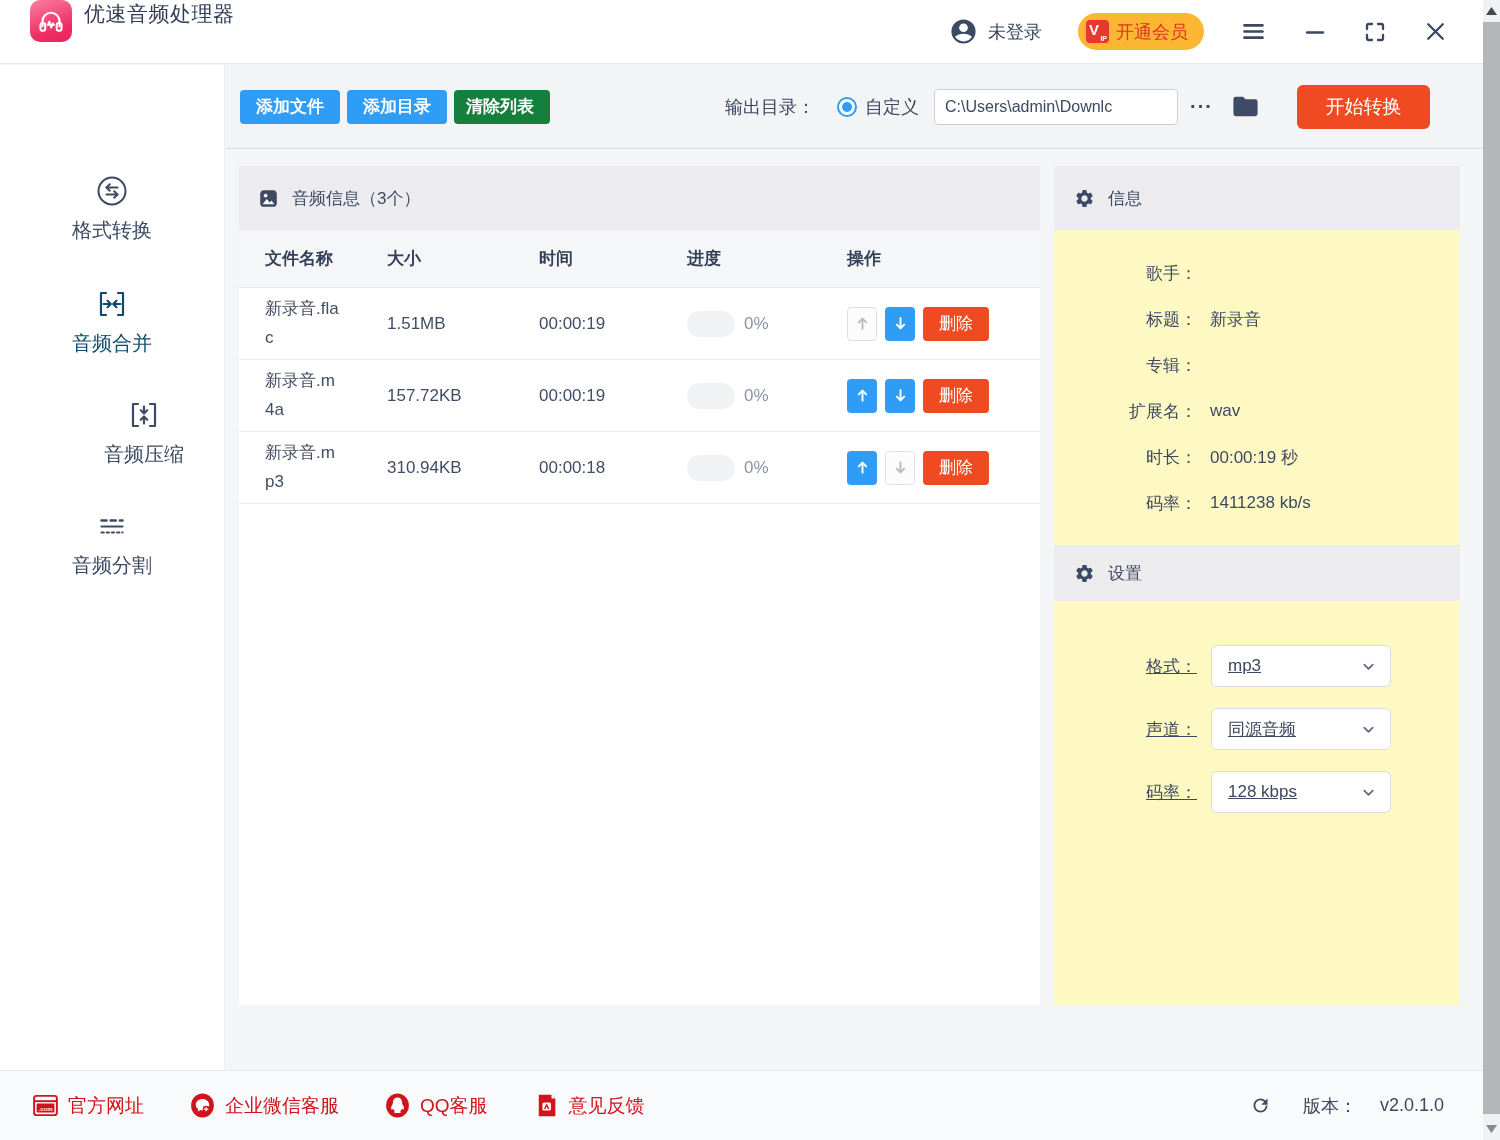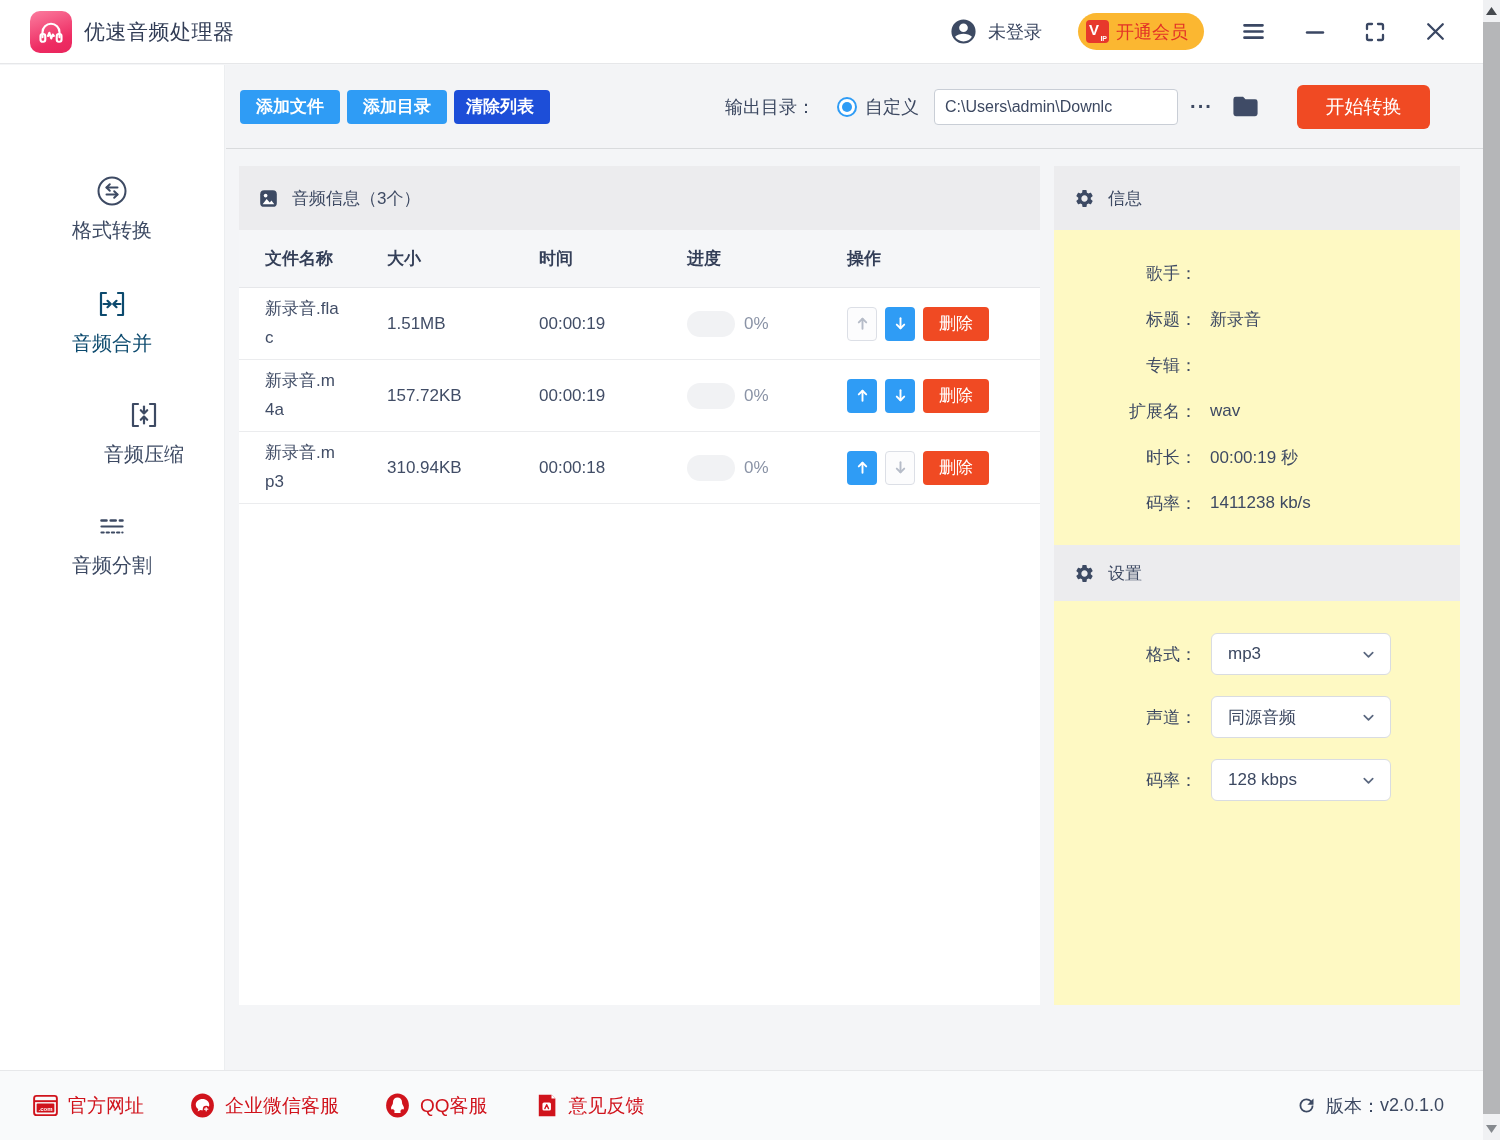--- a/index.html
+++ b/index.html
@@ -1,20 +1,20 @@
 <!DOCTYPE html>
 <html><head>
 <meta charset="utf-8">
 <style>
   * { margin:0; padding:0; box-sizing:border-box; }
   body { font-family:"Liberation Sans","DejaVu Sans",sans-serif; }
   .app { position:relative; width:1500px; height:1140px; background:#f4f5f7; overflow:hidden; color:#3d4a63; }
 
   
-  .titlebar { position:absolute; left:0; top:0; width:1483px; height:64px; background:#fff; border-bottom:1px solid #e6e7e9; display:flex; align-items:center; }
+  .titlebar { position:absolute; left:0; top:0; width:1483px; height:64px; background:#fff; border-bottom:1px solid #e6e7e9; display:flex; }
   .logo { width:42px; height:42px; border-radius:10px; margin-left:30px; background:linear-gradient(160deg,#fb7d9f 0%,#ee2c63 70%,#e9255c 100%); display:flex; align-items:center; justify-content:center; }
   .app-title { font-size:21px; color:#323d56; margin-left:12px; letter-spacing:.5px; }
   .tb-right { margin-left:auto; display:flex; align-items:center; margin-right:35px; }
   .login { display:flex; align-items:center; font-size:18px; color:#3a4660; }
   .login .txt { margin-left:10px; }
   .vip-pill { display:flex; align-items:center; height:37px; padding:0 16px 0 8px; background:#fbb731; border-radius:19px; margin-left:36px; cursor:pointer; }
   .vip-badge { position:relative; width:23px; height:23px; background:#e7382c; border-radius:4px; margin-right:7px; }
   .vip-badge .v { position:absolute; left:3px; top:1px; color:#fff; font-weight:bold; font-size:15px; }
   .vip-badge .ip { position:absolute; right:2px; bottom:1px; color:#fff; font-weight:bold; font-size:7px; }
   .vip-label { color:#e23127; font-size:18px; }
@@ -24,21 +24,21 @@
   .sidebar { position:absolute; left:0; top:65px; width:225px; height:1005px; background:#fff; border-right:1px solid #eceef0; }
   .side-item { width:100%; display:flex; flex-direction:column; align-items:center; cursor:pointer; color:#3d4a63; }
   .side-item .lbl { font-size:20px; margin-top:8px; }
   .side-item.active { color:#0c4a6e; }
   .si-1 { margin-top:108px; } .si-2 { margin-top:42px; } .si-3 { margin-top:40px;margin-left:32px; } .si-4 { margin-top:40px; }
 
   
   .toolbar { position:absolute; left:226px; top:65px; width:1257px; height:84px; background:#f3f4f6; border-bottom:1px solid #d9dbdd; display:flex; align-items:center; }
   .btn { border:none; border-radius:4px; color:#fff; font-size:17px; height:34px; padding:0 16px; cursor:pointer; font-family:inherit; }
   .btn-blue { background:#2f9cf5; }
-  .btn-orange { background:#1d4ed8;padding-left:12px; }
+  .btn-orange { background:#15803d;padding-left:12px; }
   .tbtn { margin-left:7px;font-weight:bold; }
   .tbtn:first-child { margin-left:14px; }
   .out-group { margin-left:auto; display:flex; align-items:center; }
   .out-label { font-size:18px; color:#3c4861; }
   .radio { width:20px; height:20px; border-radius:50%; border:2px solid #2f9cf5; margin-left:22px; position:relative; cursor:pointer; background:#fff; }
   .radio::after { content:""; position:absolute; left:3px; top:3px; width:10px; height:10px; border-radius:50%; background:#2f9cf5; }
   .radio-label { font-size:18px; color:#3c4861; margin-left:8px; }
   .path-input { width:244px; height:36px; margin-left:15px; border:1px solid #c9ced6; border-radius:4px; background:#fff; font-size:16px; color:#3c4861; padding:0 10px; font-family:inherit; }
   .more-btn { font-size:20px; font-weight:bold; color:#3c4861; margin-left:12px; letter-spacing:1px; cursor:pointer; }
   .folder-btn { margin-left:18px; cursor:pointer; display:flex; }
@@ -66,32 +66,32 @@
   .mv.off { background:#fcfcfd; border-color:#dcdfe6; color:#b6bcc8; cursor:default; }
   .del-btn { width:66px; height:34px; background:#f04a23; border:none; border-radius:4px; color:#fff; font-size:17px; cursor:pointer; font-family:inherit; }
 
   .right-panel { position:absolute; left:1054px; top:166px; width:406px; height:839px; background:#fef9c3; }
   .right-panel .panel-head { padding-left:20px; }
   .info-body { padding-top:20px; height:315px; }
   .kv { display:flex; height:46px; align-items:center; font-size:17px; }
   .kv .k { width:143px; text-align:right; color:#3e4a63; }
   .kv .v { margin-left:13px; color:#3e4a63; }
   .set-head { height:56px; }
-  .set-body { padding-top:32px; }
+  .set-body { padding-top:44px;text-decoration:underline; }
   .set-row { display:flex; align-items:center; margin-bottom:21px; font-size:17px; }
   .set-row .k { width:143px; text-align:right; color:#3e4a63; }
   .select { width:180px; height:42px; border:1px solid #d9dce1; border-radius:6px; background:#fff; margin-left:14px; display:flex; align-items:center; padding:0 14px 0 16px; cursor:pointer; color:#3c4861; }
   .select .chev { margin-left:auto; }
 
   
   .footer { position:absolute; left:0; top:1070px; width:1483px; height:70px; background:#f9fafb; border-top:1px solid #e7e8ea; display:flex; align-items:center; }
   .flink { display:flex; align-items:center; cursor:pointer; margin-left:45px; }
   .flink:first-child { margin-left:32px; }
   .flink .ftxt { margin-left:9px; font-size:19px; color:#d0131c; }
-  .version { margin-left:auto; margin-right:39px; display:flex; align-items:center; font-size:18px; color:#3c4861; }
+  .version { margin-left:auto; margin-right:39px; display:flex; align-items:center; font-size:18px; color:#3c4861;gap:23px; }
   .version svg { margin-right:9px; }
 
   
   .wsb { position:absolute; right:0; top:0; width:17px; height:1140px; background:#f0f1f3; }
   .wsb-btn { position:absolute; left:0; width:17px; height:22px; display:flex; align-items:center; justify-content:center; cursor:pointer; }
   .wsb-thumb { position:absolute; left:0; top:22px; width:17px; height:1092px; background:#b5b6b8; cursor:grab; }
 </style>
 </head>
 <body>
 

